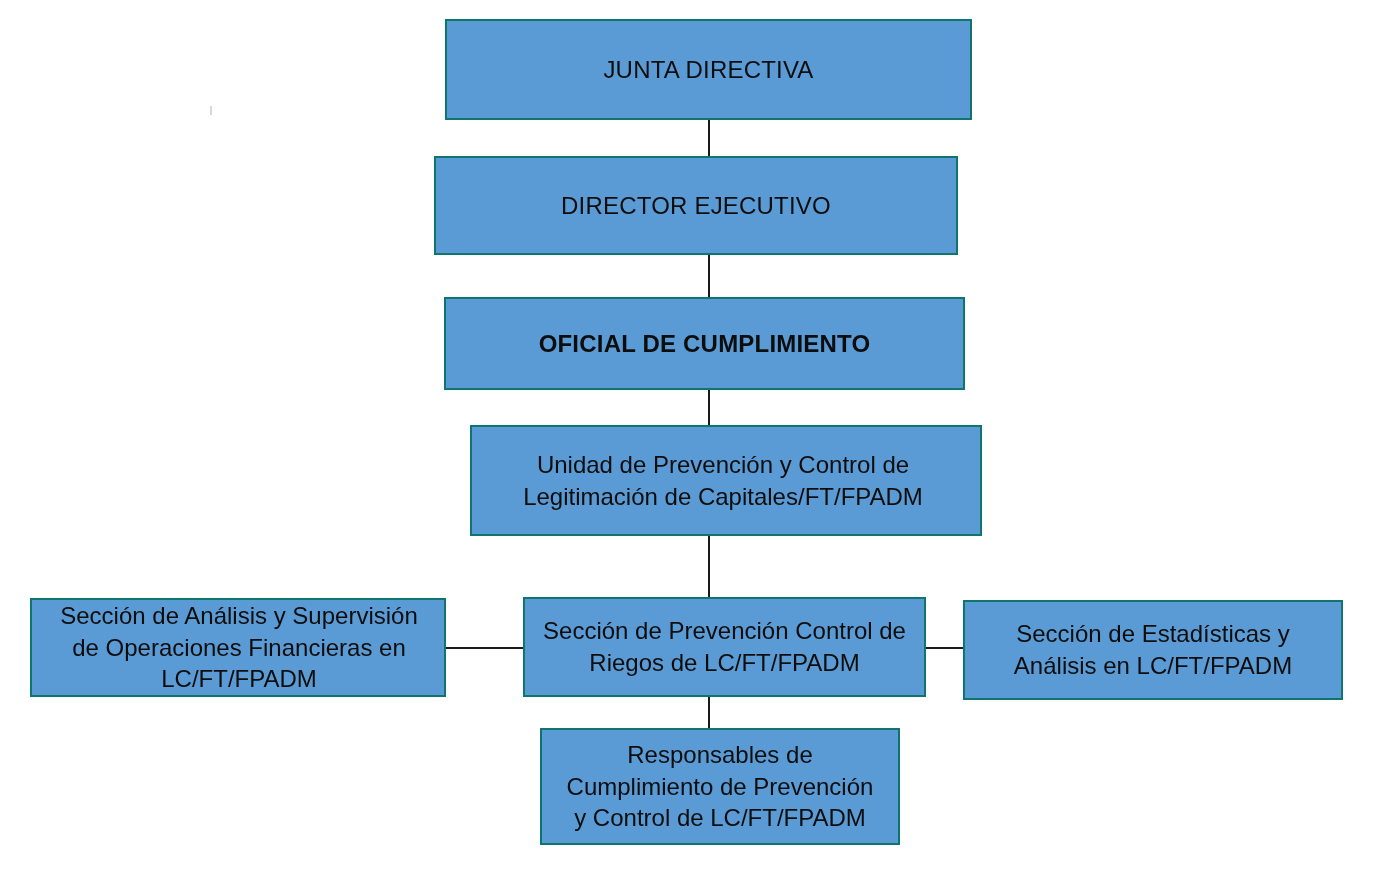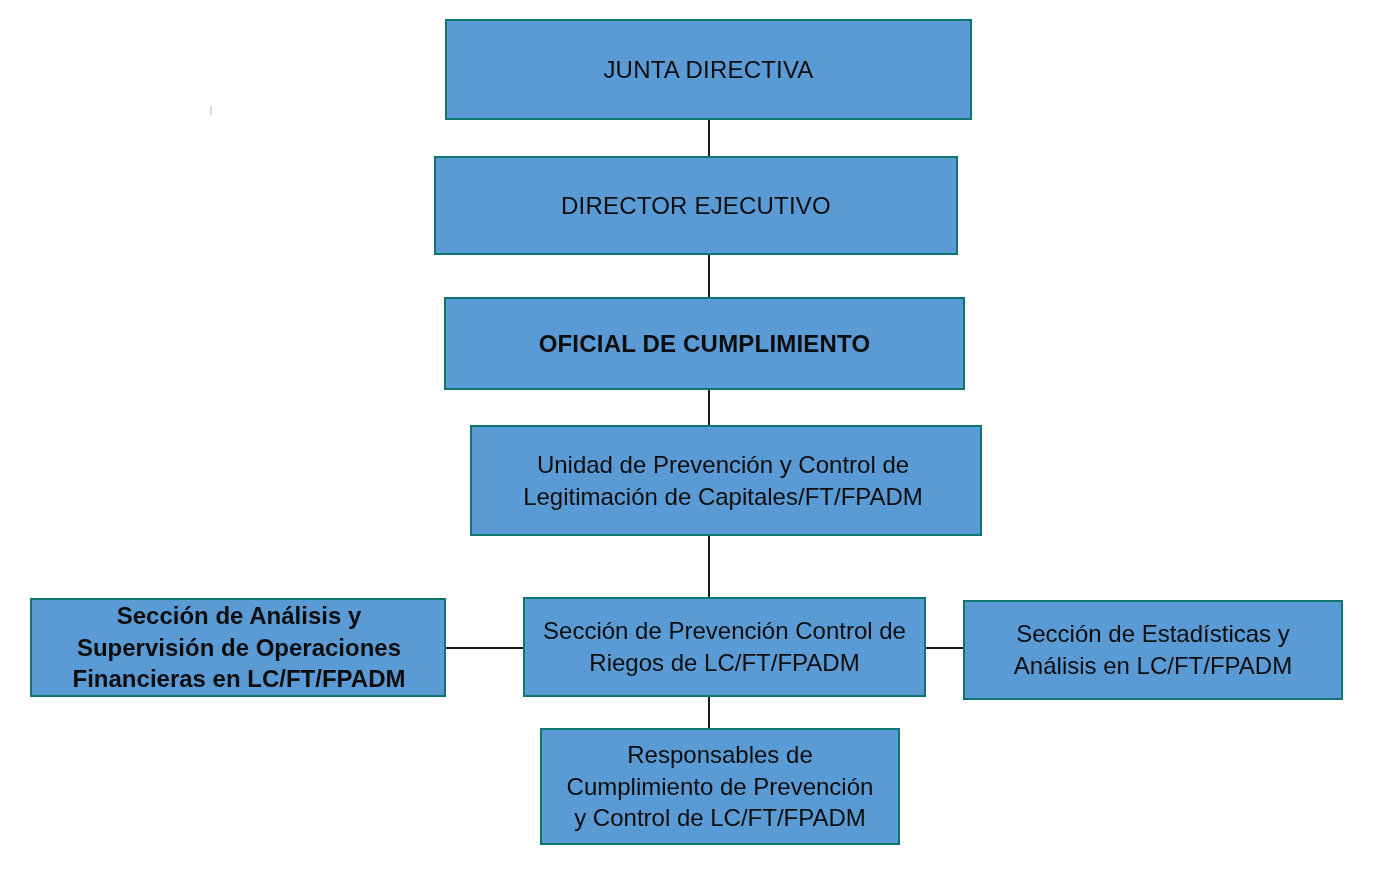--- a/index.html
+++ b/index.html
@@ -80,21 +80,21 @@
   </div>
 
   <div class="node caps" style="left:444px; top:297px; width:521px; height:93px;font-weight:bold;">
     <span class="label">OFICIAL DE CUMPLIMIENTO</span>
   </div>
 
   <div class="node" style="left:458px; top:425px; width:512px; height:111px; padding-left:16px; padding-right:22px;margin-left:12px;">
     <span class="label">Unidad de Prevención y Control de Legitimación de Capitales/FT/FPADM</span>
   </div>
 
-  <div class="node" style="left:30px; top:598px; width:416px; height:99px; padding-left:20px; padding-right:18px;font-weight:bold;">
+  <div class="node" style="left:30px; top:598px; width:416px; height:99px; padding-left:20px; padding-right:18px;">
     <span class="label">Sección de Análisis y Supervisión de Operaciones Financieras en LC/FT/FPADM</span>
   </div>
 
   <div class="node" style="left:523px; top:597px; width:403px; height:100px; padding-left:16px; padding-right:16px;">
     <span class="label">Sección de Prevención Control de Riegos de LC/FT/FPADM</span>
   </div>
 
   <div class="node" style="left:963px; top:600px; width:380px; height:100px; padding-left:20px; padding-right:20px;">
     <span class="label">Sección de Estadísticas y Análisis en LC/FT/FPADM</span>
   </div>

